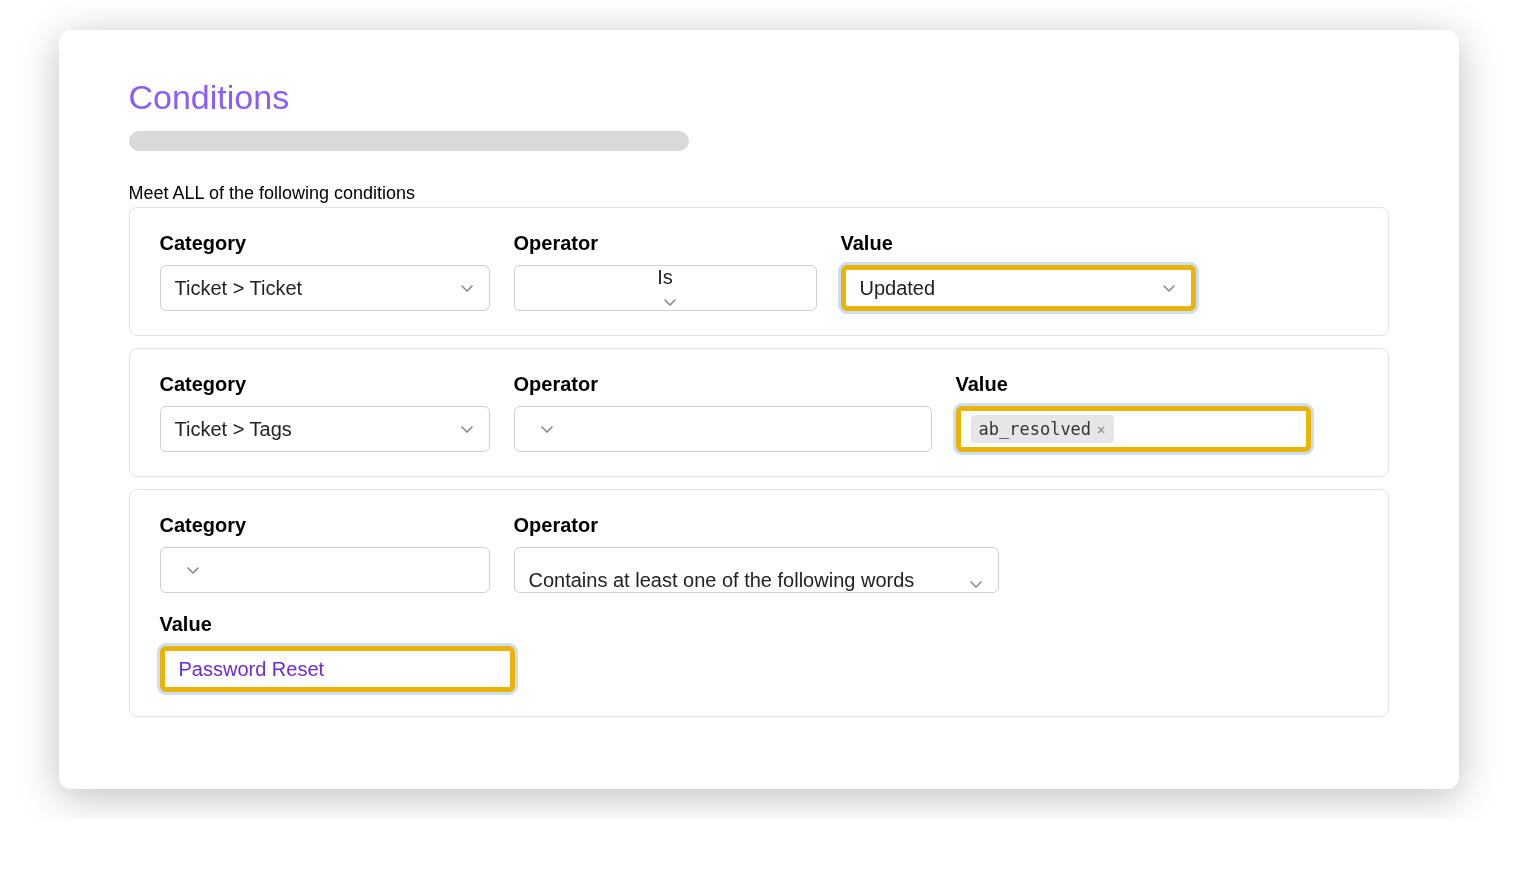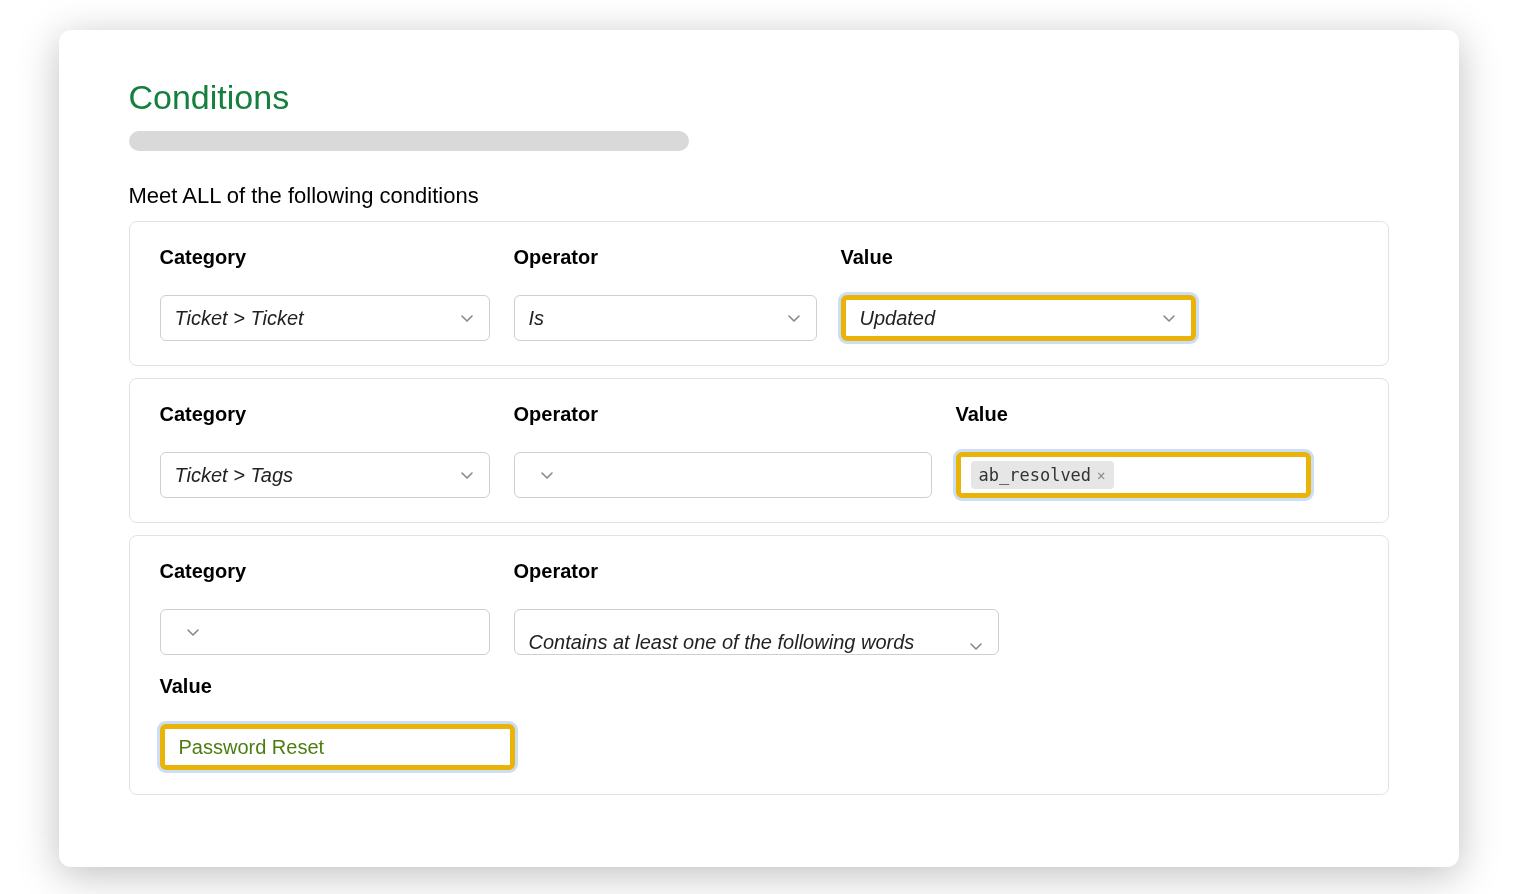--- a/index.html
+++ b/index.html
@@ -12,49 +12,49 @@
     background: #ffffff;
     border-radius: 12px;
     box-shadow: 0 8px 40px rgba(0,0,0,0.25);
     padding: 48px 70px 60px 70px;
     max-width: 1400px;
     margin: 0 auto;
   }
   .page-title {
     font-size: 34px;
     font-weight: 400;
-    color: #15803d;
+    color: #8b5cf6;
     margin-bottom: 14px;
   }
   .skeleton-bar {
     height: 20px;
     width: 560px;
     background: #d9d9d9;
     border-radius: 10px;
     margin-bottom: 32px;
   }
   .section-subtitle {
-    font-size: 22px;
+    font-size: 18px;
     font-weight: 400;
     color: #000;
-    margin-bottom: 12px;
+    margin-bottom: 3px;
   }
   .condition-card {
     border: 1px solid #e2e2e2;
     border-radius: 8px;
     padding: 24px 30px;
     margin-bottom: 12px;
     display: flex;
     flex-wrap: wrap;
     gap: 20px 24px;
   }
   .field-group {
     display: flex;
     flex-direction: column;
-    gap: 26px;
+    gap: 10px;
   }
   .field-label {
     font-size: 20px;
     font-weight: 700;
     color: #000;
   }
   .select-box, .text-input, .tag-input {
     border: 1px solid #cfcfcf;
     border-radius: 6px;
     background: #fff;
@@ -66,34 +66,33 @@
     color: #222;
     position: relative;
     cursor: pointer;
   }
   .select-box.focused, .text-input.focused, .tag-input.focused {
     border: 5px solid #eab308;
     box-shadow: 0 0 0 3px rgba(47,123,217,0.25);
   }
   .select-box .select-text {
     flex: 1;
-    font-style: italic;
   }
   .chevron {
     flex-shrink: 0;
     margin-left: 10px;
   }
   .chevron svg { display:block; }
   .text-input input {
     border: none;
     outline: none;
     font-size: 20px;
     width: 100%;
     background: transparent;
-    color: #4d7c0f;
+    color: #6d28d9;
   }
   .tag-input {
     padding: 4px 10px;
     gap: 6px;
   }
   .tag-chip {
     background: #e6e6e6;
     border-radius: 4px;
     padding: 4px 8px;
     display: flex;
@@ -103,21 +102,21 @@
     font-size: 17px;
     color: #333;
   }
   .tag-chip .x {
     color: #888;
     font-size: 14px;
     cursor: pointer;
   }
   
   .w-cat   { width: 330px; }
-  .w-op-s  { width: 303px; }
+  .w-op-s  { width: 303px; flex-direction: column; }
   .w-op-m  { width: 418px; }
   .w-op-l  { width: 485px; align-items: flex-end; }
   .w-val-s { width: 355px; }
   .w-val-m { width: 355px; }
   .w-val-t { width: 355px; }
 </style>
 </head>
 <body>
 
 <div class="page-card">

